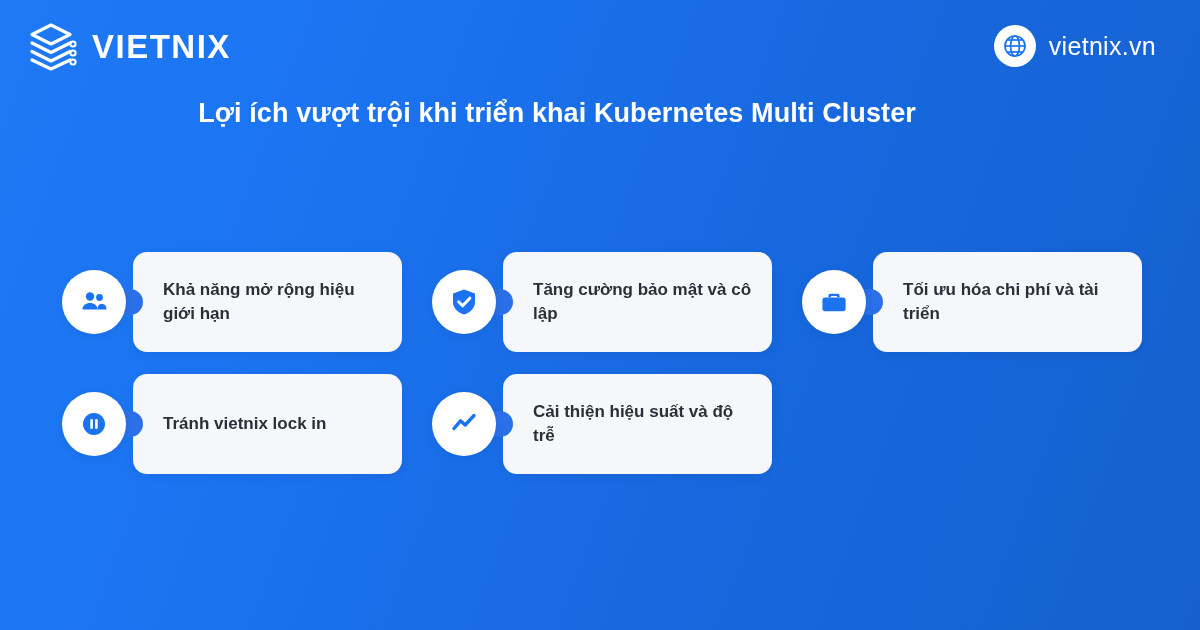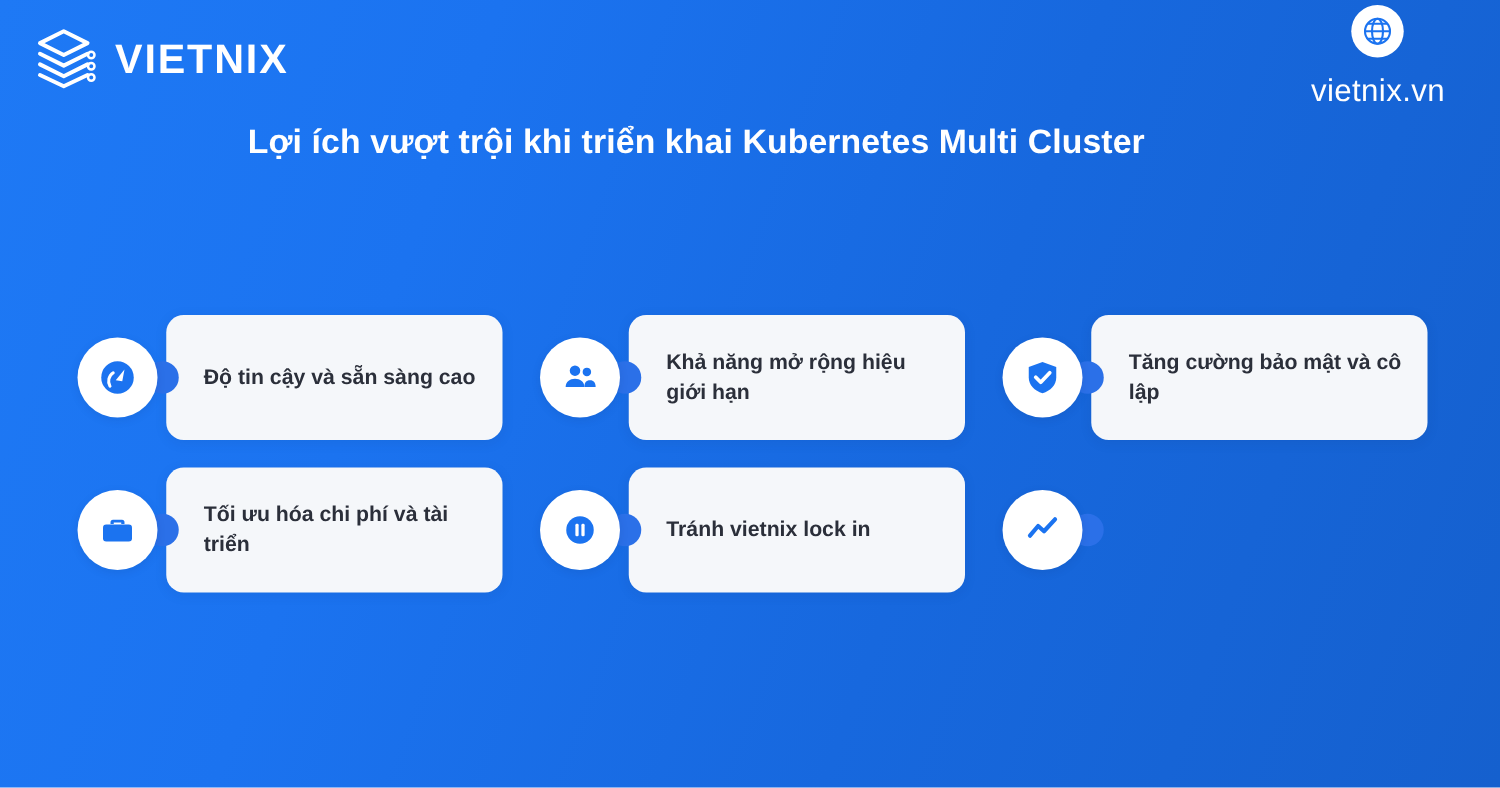--- a/index.html
+++ b/index.html
@@ -16,21 +16,21 @@
     position:absolute; top:0; left:0; width:1200px; height:92px;
     display:flex; align-items:center; justify-content:space-between;
     padding:0 44px 0 24px;
   }
   .brand { display:flex; align-items:center; gap:14px; }
   .brand-mark { width:54px; height:54px; display:block; }
   .brand-name {
     color:#ffffff; font-size:33px; font-weight:700; letter-spacing:1.5px;
     line-height:1;
   }
-  .site { display:flex; align-items:center; gap:13px;flex-direction:column; }
+  .site { display:flex; align-items:center; gap:13px; }
   .globe-wrap {
     width:42px; height:42px; border-radius:50%; background:#ffffff;
     display:flex; align-items:center; justify-content:center; flex:0 0 auto;
   }
   .site-url { color:#ffffff; font-size:25px; font-weight:400; letter-spacing:.3px; }
 
   
   .title {
     position:absolute; top:98px; left:0; width:1114px;
     text-align:center; color:#ffffff;
@@ -108,33 +108,20 @@
       </svg>
     </span>
     <span class="site-url">vietnix.vn</span>
   </div>
 </div>
 
 <div class="title">Lợi ích vượt trội khi triển khai Kubernetes Multi Cluster</div>
 
 <div class="grid">
 
-  <div class="item">
-    <span class="icon-circle">
-      <svg width="34" height="34" viewBox="0 0 34 34">
-        <circle cx="17" cy="17" r="13" fill="#1B73F0"></circle>
-        <path d="M11 24 a8 8 0 0 1 2.6-10.8" fill="none" stroke="#ffffff" stroke-width="2.4" stroke-linecap="round"></path>
-        <path d="M22.6 10.6 L15.6 19.2 L20.8 19.9 Z" fill="#ffffff"></path>
-      </svg>
-    </span>
-    <span class="connector"></span>
-    <div class="card">
-      <span class="card-text">Độ tin cậy và sẵn sàng cao</span>
-    </div>
-  </div>
 
   <div class="item">
     <span class="icon-circle">
       <svg width="32" height="32" viewBox="0 0 32 32" fill="#1B73F0">
         <circle cx="12" cy="10.5" r="4.2"></circle>
         <circle cx="21.5" cy="11.5" r="3.4"></circle>
         <path d="M4.5 23.5 c0-4.2 3.4-6.6 7.5-6.6 s7.5 2.4 7.5 6.6 z"></path>
         <path d="M19.5 23.5 c0-3.4 1.3-5.4 4.6-5.4 c2.8 0 4.4 2 4.4 5.4 z"></path>
       </svg>
     </span>
@@ -184,15 +171,18 @@
     </div>
   </div>
 
   <div class="item">
     <span class="icon-circle">
       <svg width="34" height="34" viewBox="0 0 34 34">
         <path d="M7 21.5 L13.5 13.8 L18.2 18 L27 8.5" fill="none" stroke="#1B73F0" stroke-width="3.4" stroke-linecap="round" stroke-linejoin="round"></path>
       </svg>
     </span>
     <span class="connector"></span>
+    <div class="card">
+      <span class="card-text">Cải thiện hiệu suất và độ trễ</span>
+    </div>
   </div>
 
 </div>
 
 </body></html>

